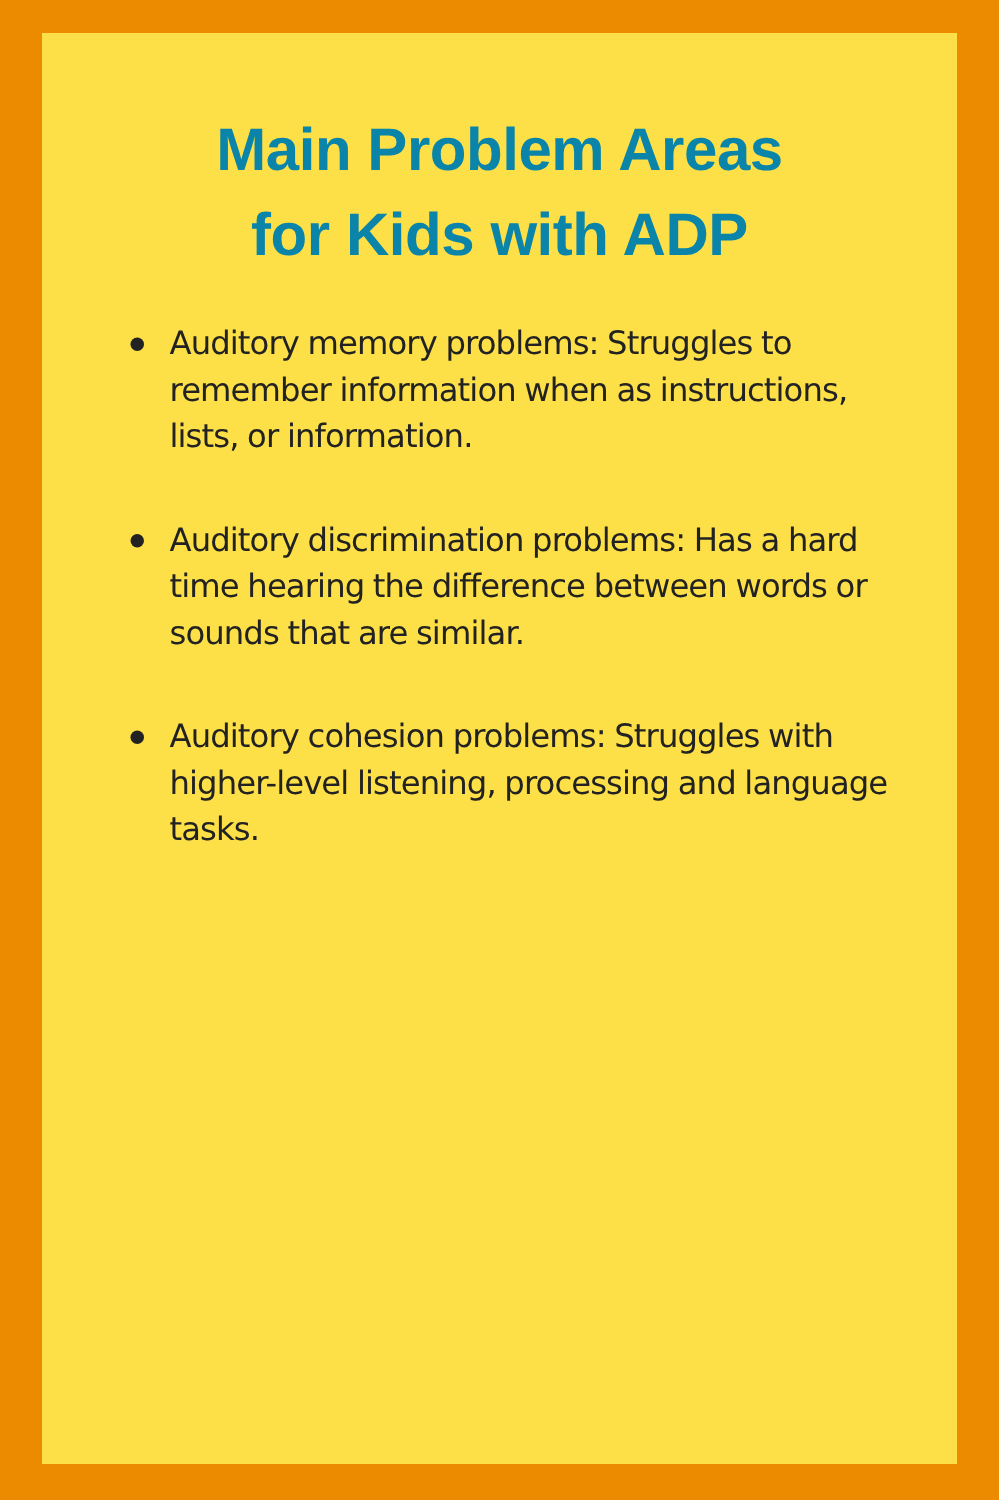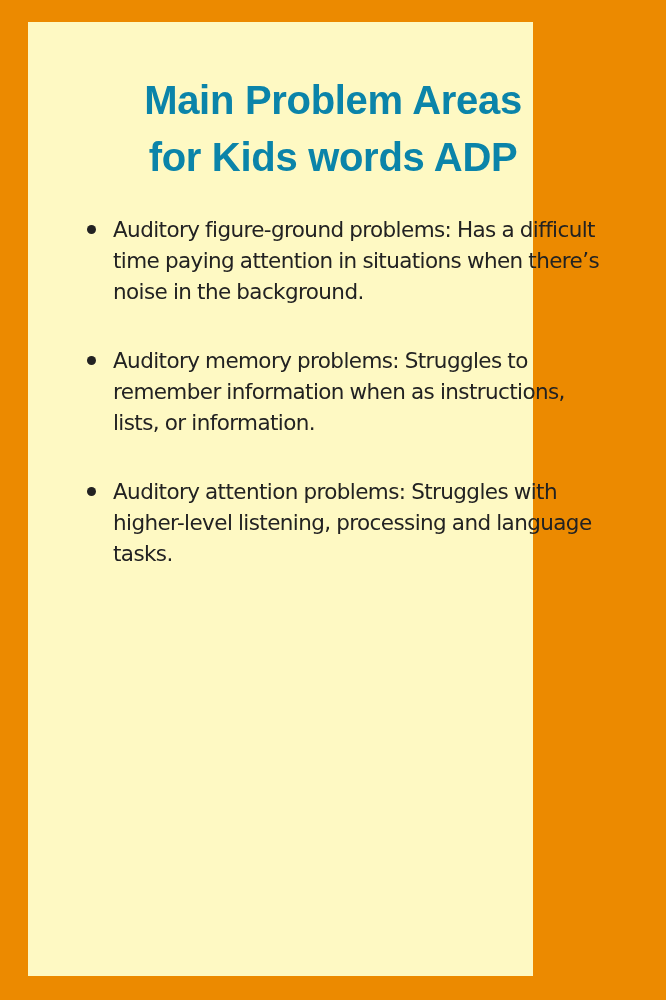--- a/index.html
+++ b/index.html
@@ -10,23 +10,23 @@
       width: 666px;
       height: 1000px;
       background: #ec8a00;
       position: relative;
       overflow: hidden;
     }
     .panel {
       position: absolute;
       left: 28px;
       top: 22px;
-      width: 505px;
+      width: 610px;
       height: 954px;
-      background: #fef9c3;
+      background: #fde047;
       box-sizing: border-box;
     }
     .title {
       position: absolute;
       left: 0;
       top: 50px;
       width: 610px;
       text-align: center;
       color: #0b84a9;
       font-family: "Liberation Sans", sans-serif;
@@ -70,31 +70,31 @@
       word-spacing: -0.5px;
     }
   </style>
 </head>
 <body>
 
 <div class="frame">
   <div class="panel">
     <h1 class="title">
       <span>Main Problem Areas</span>
-      <span>for Kids words ADP</span>
+      <span>for Kids with ADP</span>
     </h1>
 
     <ul class="list">
-      <li class="item">
-        <span class="bullet"></span>
-        <span class="item-text">Auditory figure-ground problems: Has a difficult time paying attention in situations when there’s noise in the background.</span>
-      </li>
       <li class="item">
         <span class="bullet"></span>
         <span class="item-text">Auditory memory problems: Struggles to remember information when as instructions, lists, or information.</span>
       </li>
       <li class="item">
         <span class="bullet"></span>
-        <span class="item-text">Auditory attention problems: Struggles with higher-level listening, processing and language tasks.</span>
+        <span class="item-text">Auditory discrimination problems: Has a hard time hearing the difference between words or sounds that are similar.</span>
+      </li>
+      <li class="item">
+        <span class="bullet"></span>
+        <span class="item-text">Auditory cohesion problems: Struggles with higher-level listening, processing and language tasks.</span>
       </li>
     </ul>
   </div>
 </div>
 
 </body></html>

